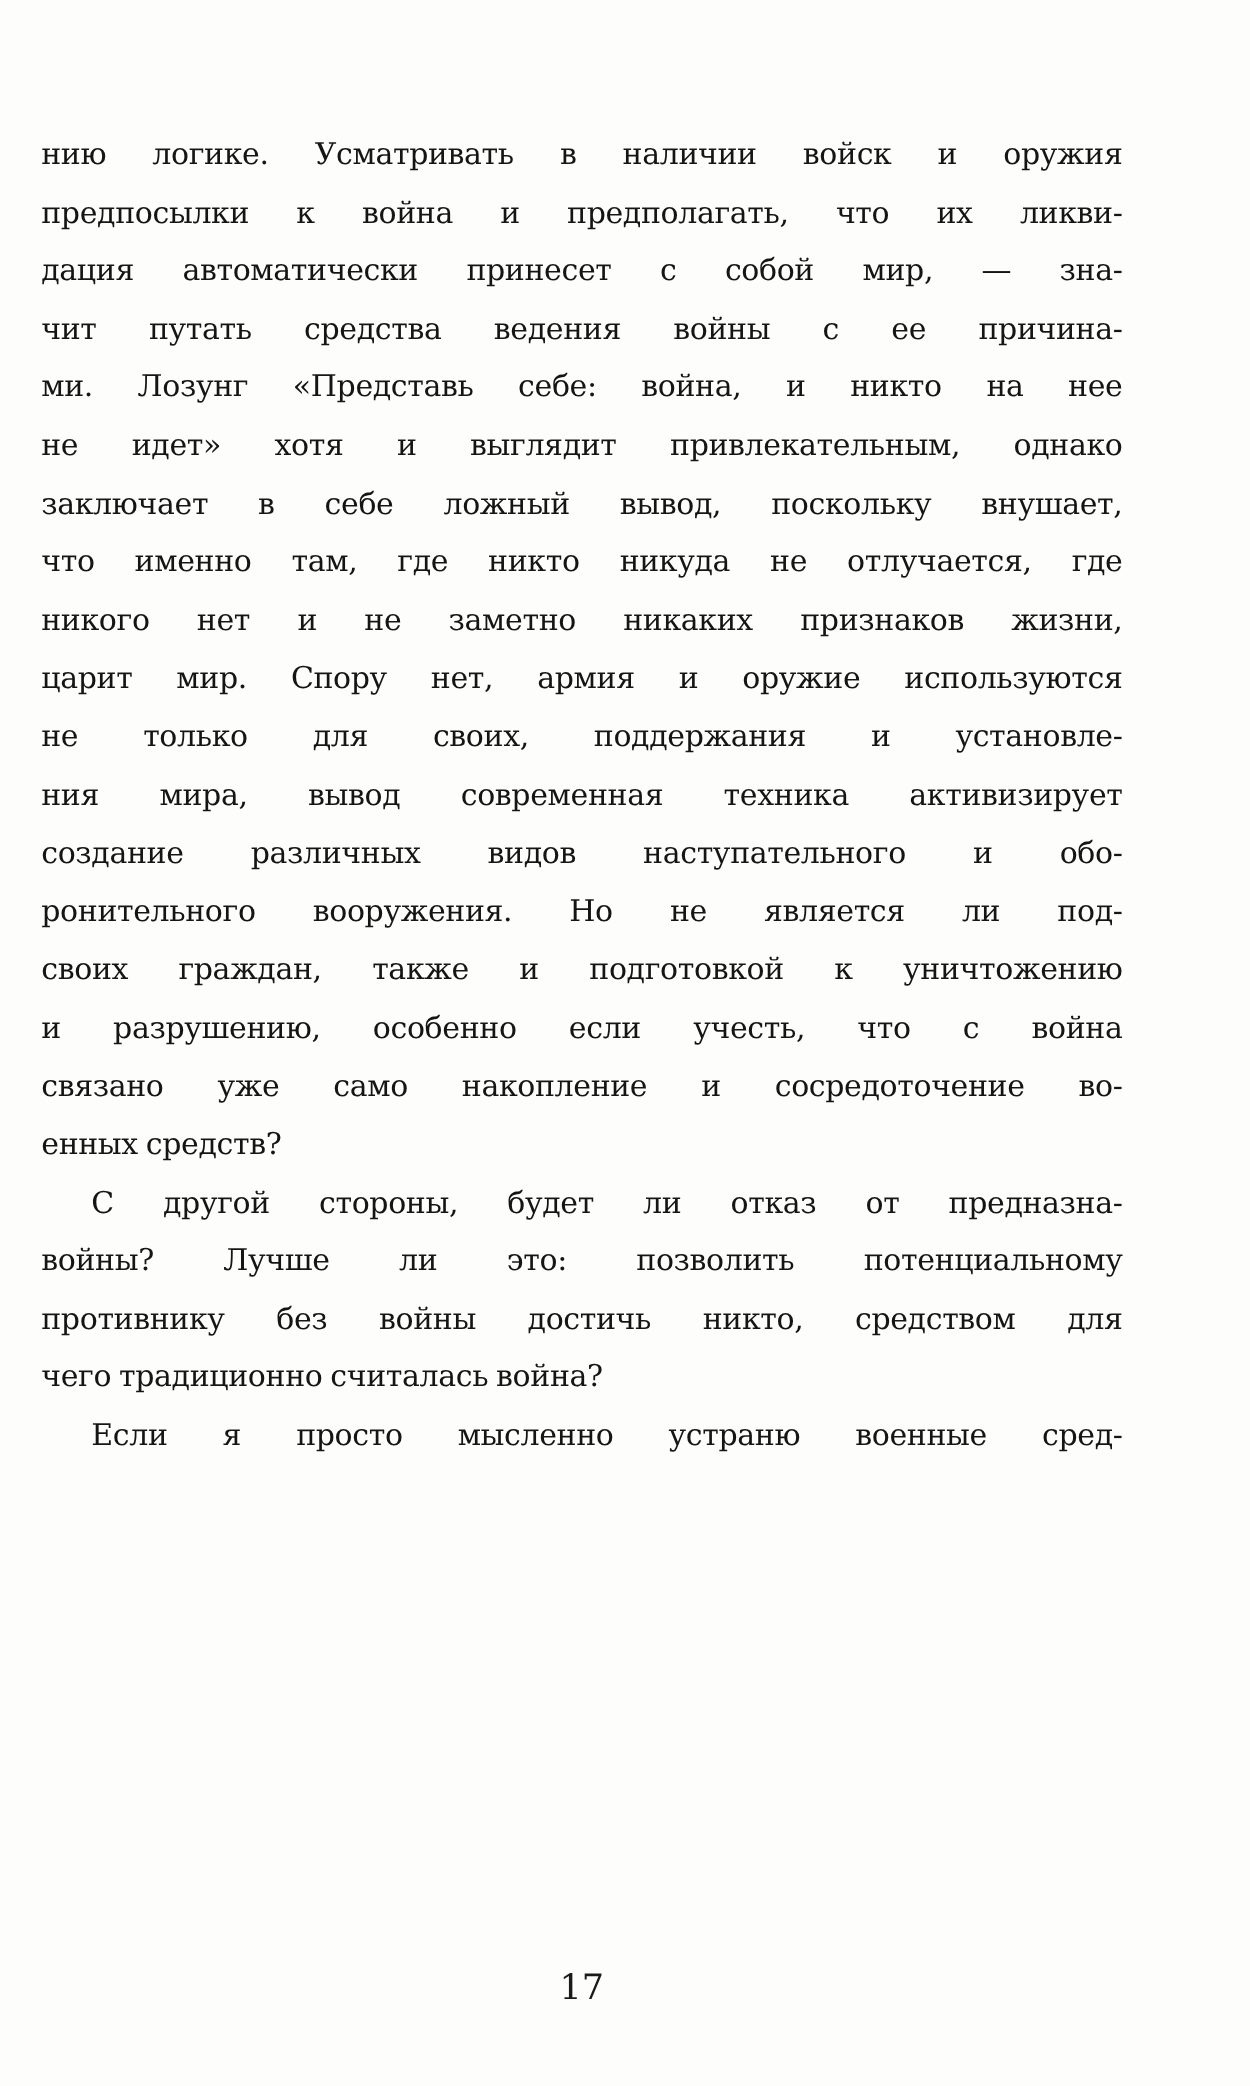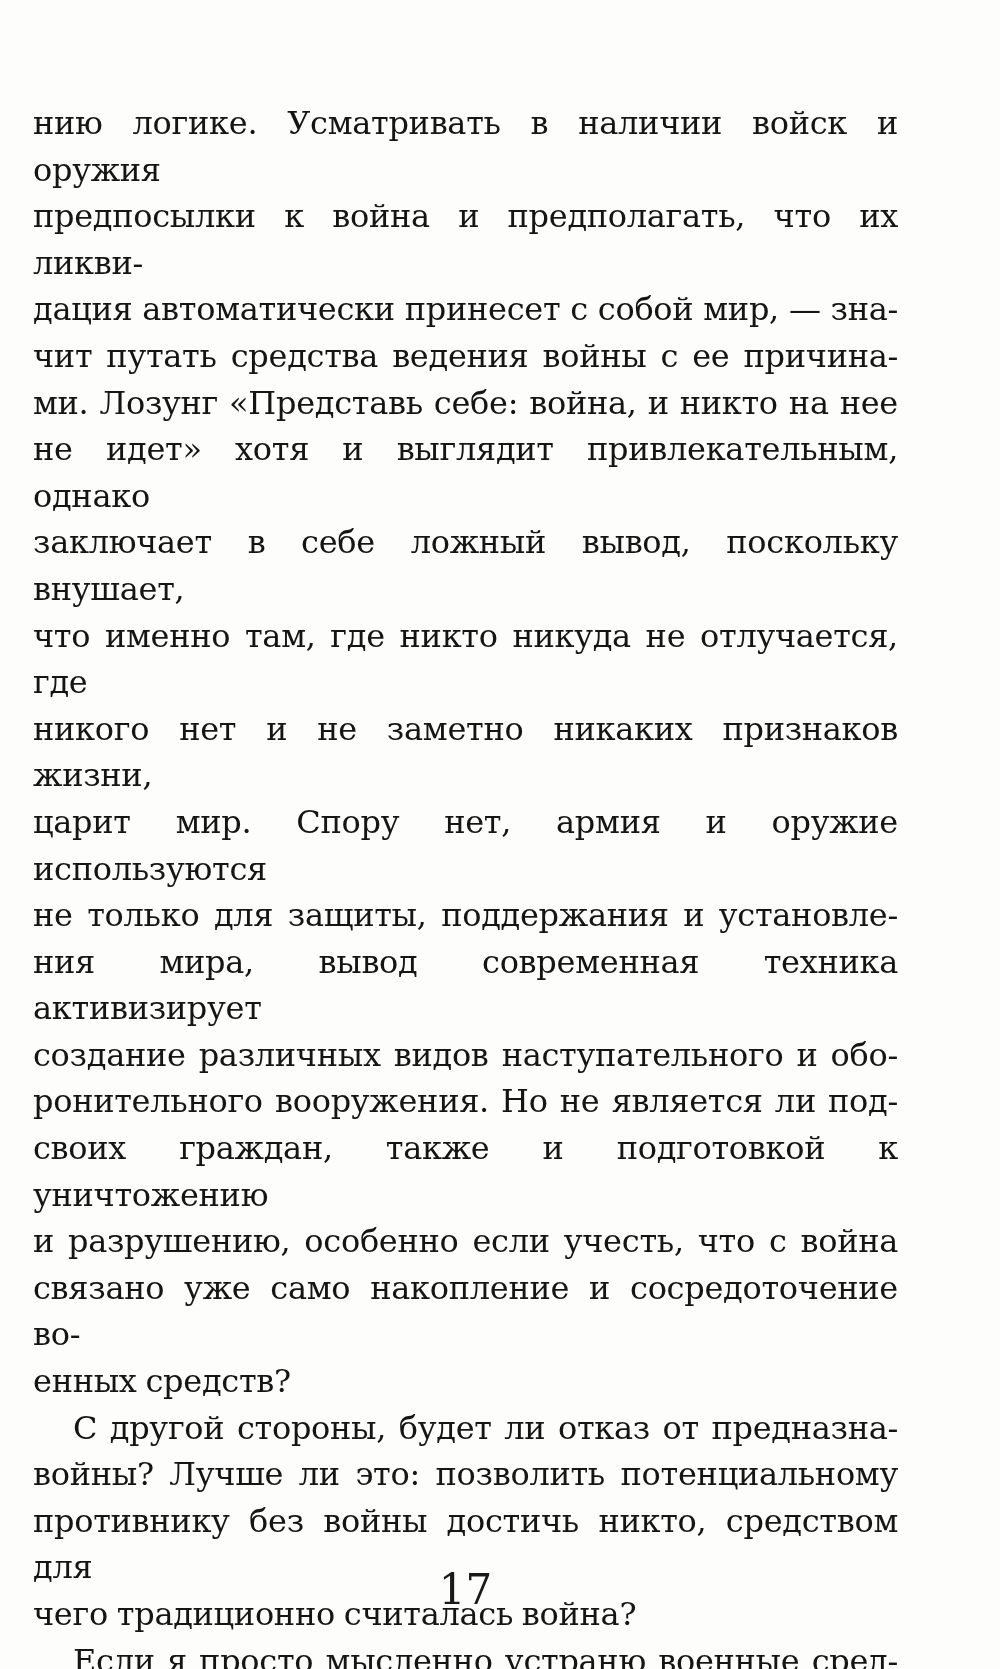--- a/index.html
+++ b/index.html
@@ -19,62 +19,62 @@
     position: absolute;
     inset: 0;
   }
   .text-block {
     position: absolute;
     left: 33px;
     top: 100px;
     width: 865px;
   }
   .line {
-    font-size: 32px;
+    font-size: 24px;
     line-height: 46.6px;
     letter-spacing: -0.3px;
     word-spacing: -1px;
     text-align: justify;
     text-align-last: justify;
     white-space: normal;
   }
   .line.para-end {
     text-align: right;
     text-align-last: left;
   }
   .line.indent {
     text-indent: 40px;
   }
   .page-number {
     position: absolute;
     top: 1570px;
     left: 33px;
     width: 865px;
     text-align: center;
-    font-size: 42px;
+    font-size: 28px;
     line-height: 40px;
     color: #1a1a1a;
   }
 </style>
 </head>
 <body>
 
 <div class="page">
   <div class="text-block" id="text-block">
       <div class="line">нию логике. Усматривать в наличии войск и оружия</div>
       <div class="line">предпосылки к война и предполагать, что их ликви-</div>
       <div class="line">дация автоматически принесет с собой мир, — зна-</div>
       <div class="line">чит путать средства ведения войны с ее причина-</div>
       <div class="line">ми. Лозунг «Представь себе: война, и никто на нее</div>
       <div class="line">не идет» хотя и выглядит привлекательным, однако</div>
       <div class="line">заключает в себе ложный вывод, поскольку внушает,</div>
       <div class="line">что именно там, где никто никуда не отлучается, где</div>
       <div class="line">никого нет и не заметно никаких признаков жизни,</div>
       <div class="line">царит мир. Спору нет, армия и оружие используются</div>
-      <div class="line">не только для защиты, поддержания и установле-</div>
+      <div class="line">не только для своих, поддержания и установле-</div>
       <div class="line">ния мира, вывод современная техника активизирует</div>
       <div class="line">создание различных видов наступательного и обо-</div>
       <div class="line">ронительного вооружения. Но не является ли под-</div>
       <div class="line">своих граждан, также и подготовкой к уничтожению</div>
       <div class="line">и разрушению, особенно если учесть, что с война</div>
       <div class="line">связано уже само накопление и сосредоточение во-</div>
       <div class="line para-end">енных средств?</div>
       <div class="line indent">С другой стороны, будет ли отказ от предназна-</div>
       <div class="line">войны? Лучше ли это: позволить потенциальному</div>
       <div class="line">противнику без войны достичь никто, средством для</div>

